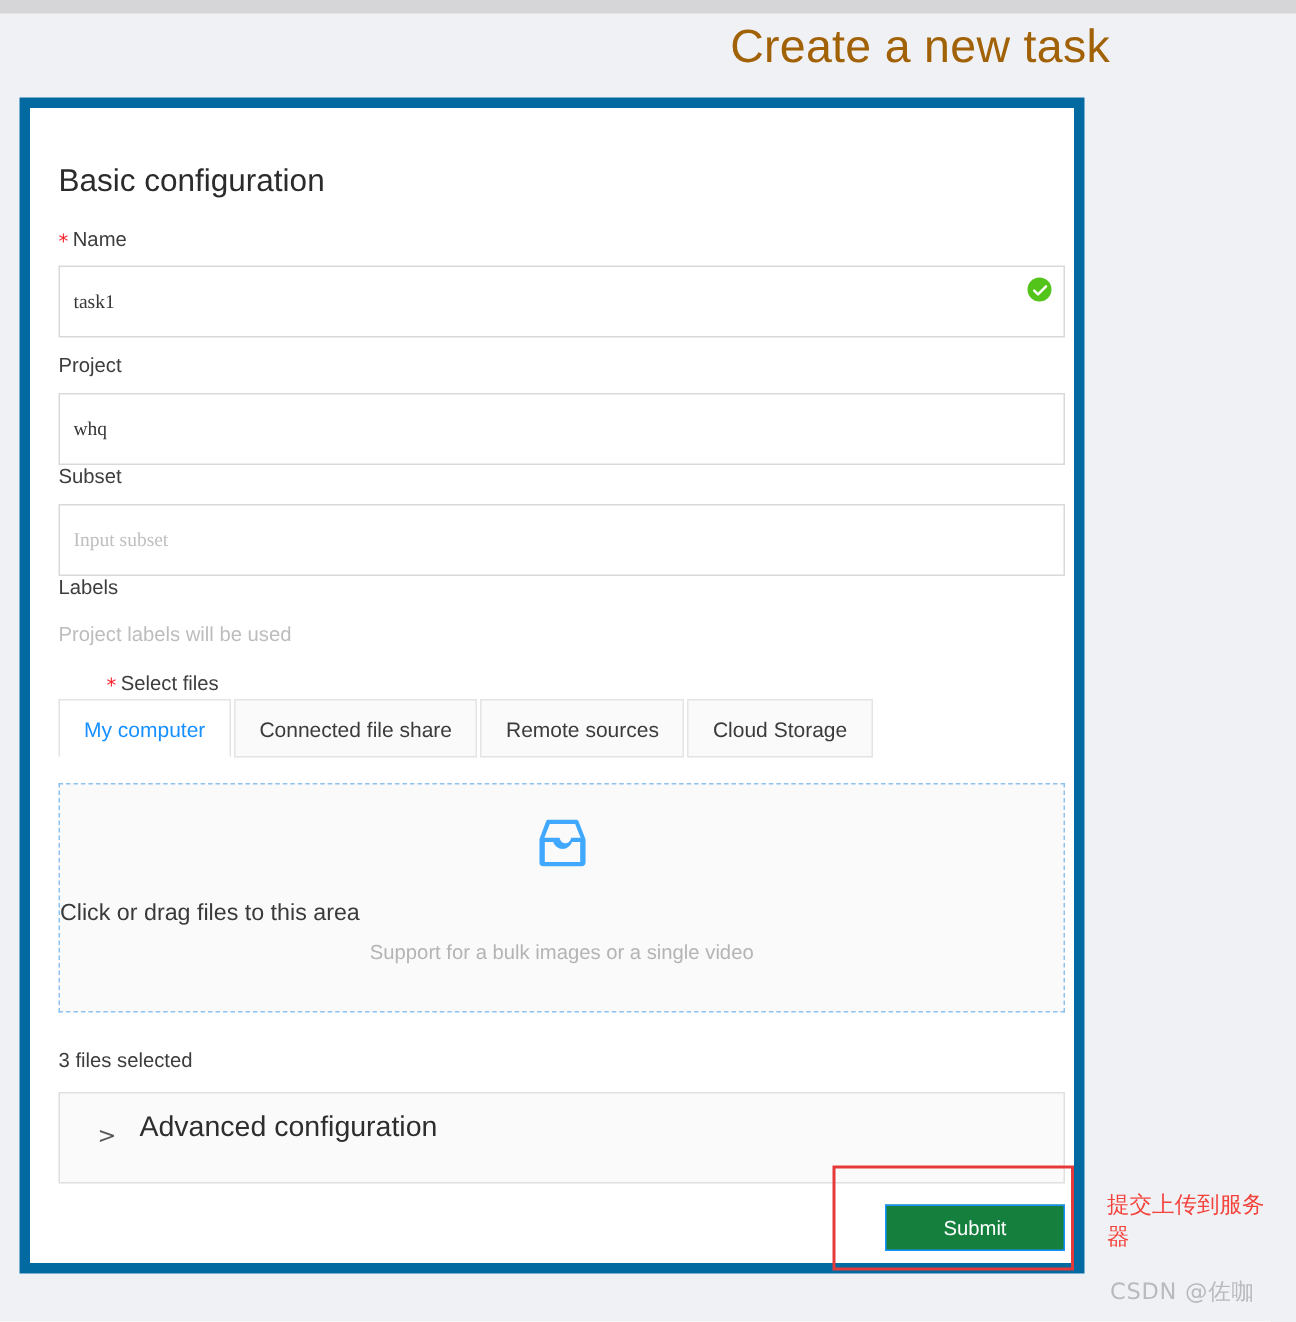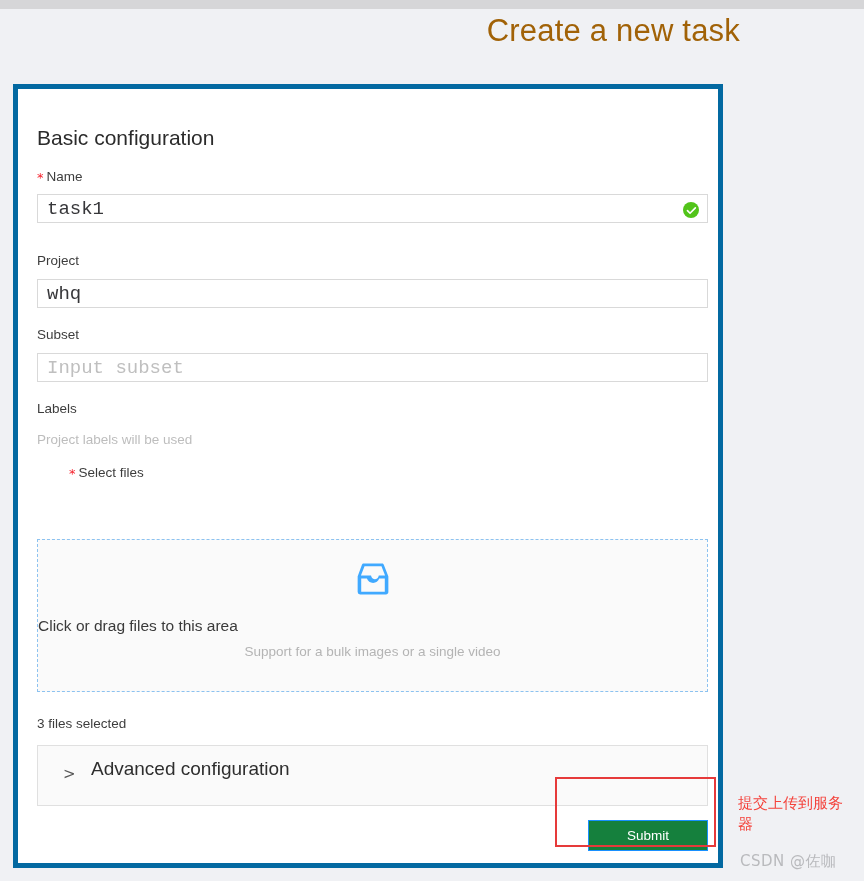--- a/index.html
+++ b/index.html
@@ -34,25 +34,25 @@
     font-size: 31px;
     font-weight: 400;
     color: #a16207;
     letter-spacing: .2px;
     line-height: 44px;
     height: 44px;
   }
   .card {
     position: absolute;
     left: 13px;
-    top: 84px;
+    top: 65px;
     width: 710px;
     height: 784px;
     background: #ffffff;
-    border: 5px solid #0369a1;
+    border: 7px solid #0369a1;
   }
   .card-inner {
     position: relative;
     width: 100%;
     height: 100%;
   }
   .section-title {
     position: absolute;
     left: 19px;
     top: 37px;
@@ -73,25 +73,25 @@
     font-size: 13px;
     line-height: 1;
     margin-right: 3px;
     position: relative;
     top: 1px;
   }
   .text-input {
     position: absolute;
     left: 19px;
     width: 671px;
-    height: 29px;
+    height: 48px;
     border: 1px solid #d9d9d9;
     background: #fff;
-    font-family: Liberation Mono, monospace;
-    font-size: 19px;
+    font-family: Liberation Serif, serif;
+    font-size: 13px;
     color: #37373a;
     padding: 0 30px 0 9px;
     outline: none;
     border-radius: 0;
   }
   .text-input::placeholder { color: #bfbfbf; }
   .check-icon {
     position: absolute;
     left: 665px;
     width: 16px;
@@ -283,20 +283,34 @@
     <div class="field-label" style="top:237px;">Subset</div>
     <input class="text-input" style="top: 264px;" type="text" placeholder="Input subset">
 
     <div class="field-label" style="top:311px;">Labels</div>
     <div class="hint-text" style="top:343px;">Project labels will be used</div>
 
     <div class="field-label" style="top:375px;margin-left:32px;">
       <span class="req-star">*</span><span>Select files</span>
     </div>
 
+    <div class="tabs">
+      <div class="tab active">
+        <span>My computer</span>
+      </div>
+      <div class="tab">
+        <span>Connected file share</span>
+      </div>
+      <div class="tab">
+        <span>Remote sources</span>
+      </div>
+      <div class="tab">
+        <span>Cloud Storage</span>
+      </div>
+    </div>
 
     <div class="dropzone">
       <div class="dz-icon">
         <svg width="42" height="42" viewBox="0 0 1024 1024" aria-hidden="true">
           <path fill="#40a9ff" d="M885.2 446.3l-.2-.8-112.2-285.1c-5-16.1-19.9-27.2-36.8-27.2H281.2c-17 0-32.1 11.3-36.9 27.6L139.4 443l-.3.7-.2.8c-1.3 4.9-1.7 9.9-1 14.8-.1 1.6-.2 3.2-.2 4.8V830a60.9 60.9 0 0 0 60.8 60.8h627.2c33.5 0 60.8-27.3 60.9-60.8V464.1c0-1.3 0-2.6-.1-3.7.4-4.9 0-9.6-1.3-14.1zM305.7 203h412.6l88.2 224.2H653.2l-9.6 28.3c-12.4 36.5-46.5 61-85.1 61s-72.7-24.5-85.1-61l-9.6-28.3H217.5L305.7 203zm493.7 617.8H224.6V497h137.9l.9 2.7c21.9 64.6 82.3 108 150.3 108s128.4-43.4 150.3-108l.9-2.7h134.5v323.8z"></path>
         </svg>
       </div>
       <div class="dz-main">Click or drag files to this area</div>
       <div class="dz-sub">Support for a bulk images or a single video</div>
     </div>

